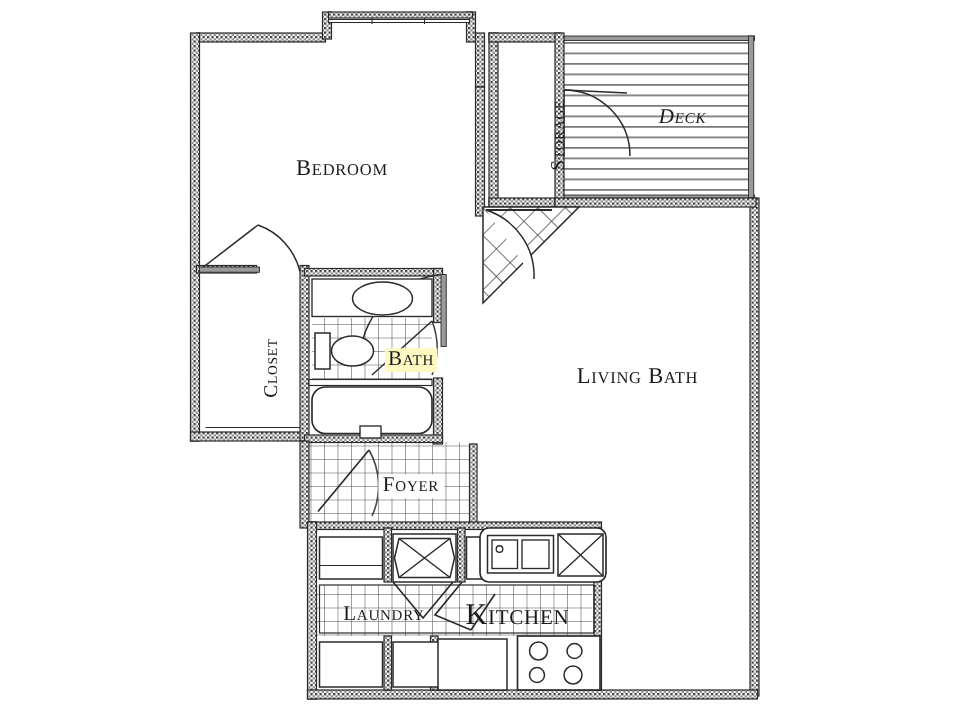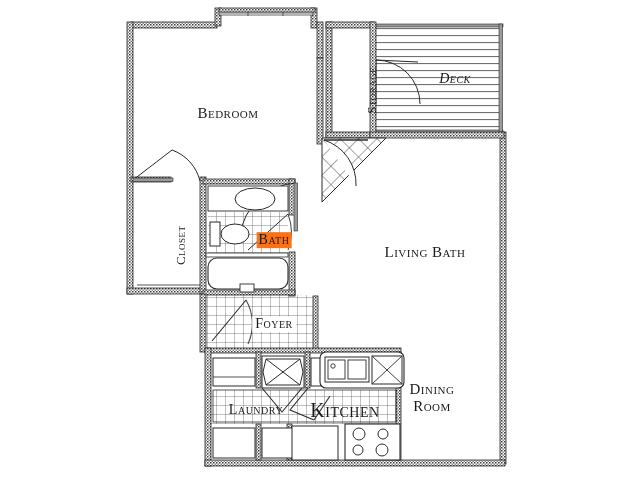--- a/index.html
+++ b/index.html
@@ -295,38 +295,34 @@
   </div>
 
   <div class="room-label" style="left:455px; top:79px; font-size:14px; transform:translate(-50%,-50%);font-style:italic;">
     <span>Deck</span>
   </div>
 
   <div class="room-label rot90" style="left:161px; top:238px; font-size:13px;">
     <span>Closet</span>
   </div>
 
-  <div class="room-label" style="left:274px; top:240px; font-size:14px; transform:translate(-50%,-50%); background:#f97316; padding:0 2px;">
+  <div class="room-label" style="left:274px; top:240px; font-size:14px; transform:translate(-50%,-50%); background:#fef9c3; padding:0 2px;">
     <span>Bath</span>
   </div>
 
   <div class="room-label" style="left:425px; top:252px; font-size:15px; transform:translate(-50%,-50%);">
     <span>Living Bath</span>
   </div>
 
   <div class="room-label" style="left:274px; top:324px; font-size:14px; transform:translate(-50%,-50%); background:#ffffff; padding:0 3px;font-family:Liberation Serif, serif;">
     <span>Foyer</span>
   </div>
 
   <div class="room-label" style="left:256px; top:410px; font-size:14px; transform:translate(-50%,-50%);">
     <span>Laundry</span>
   </div>
 
   <div class="room-label" style="left:345px; top:410px; font-size:20px; transform:translate(-50%,-50%);">
     <span>Kitchen</span>
   </div>
 
-  <div class="room-label" style="left:432px; top:398px; font-size:15px; transform:translate(-50%,-50%);">
-    <span>Dining</span><br>
-    <span>Room</span>
-  </div>
 
 </div>
 
 </body></html>

